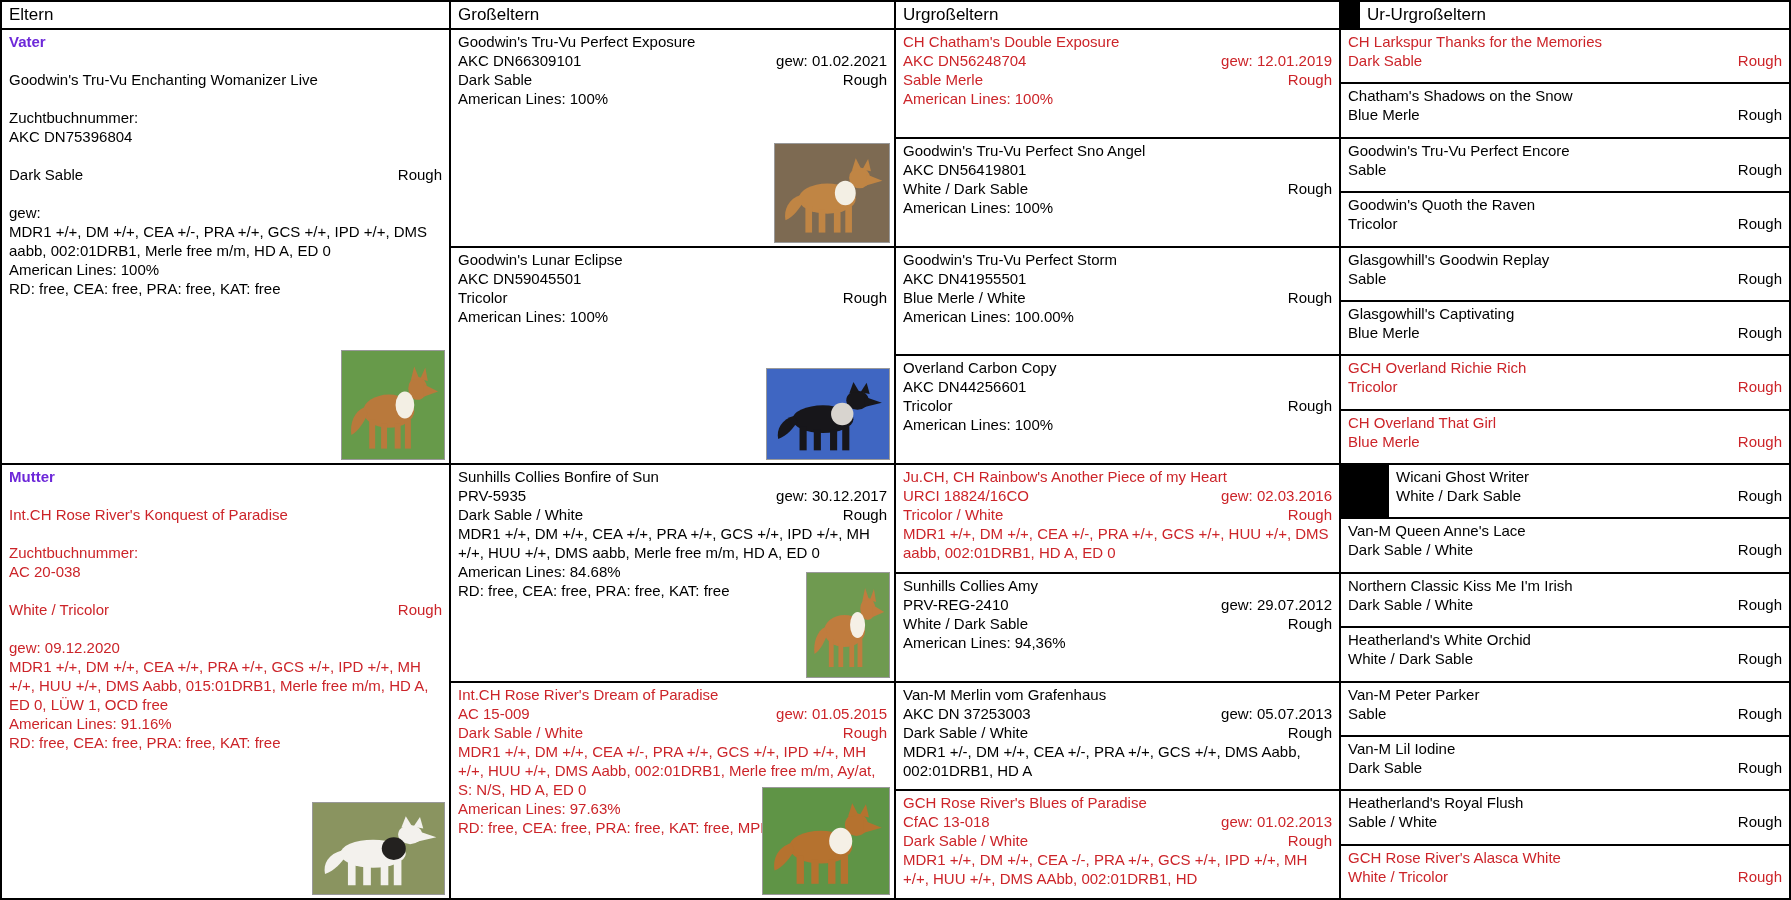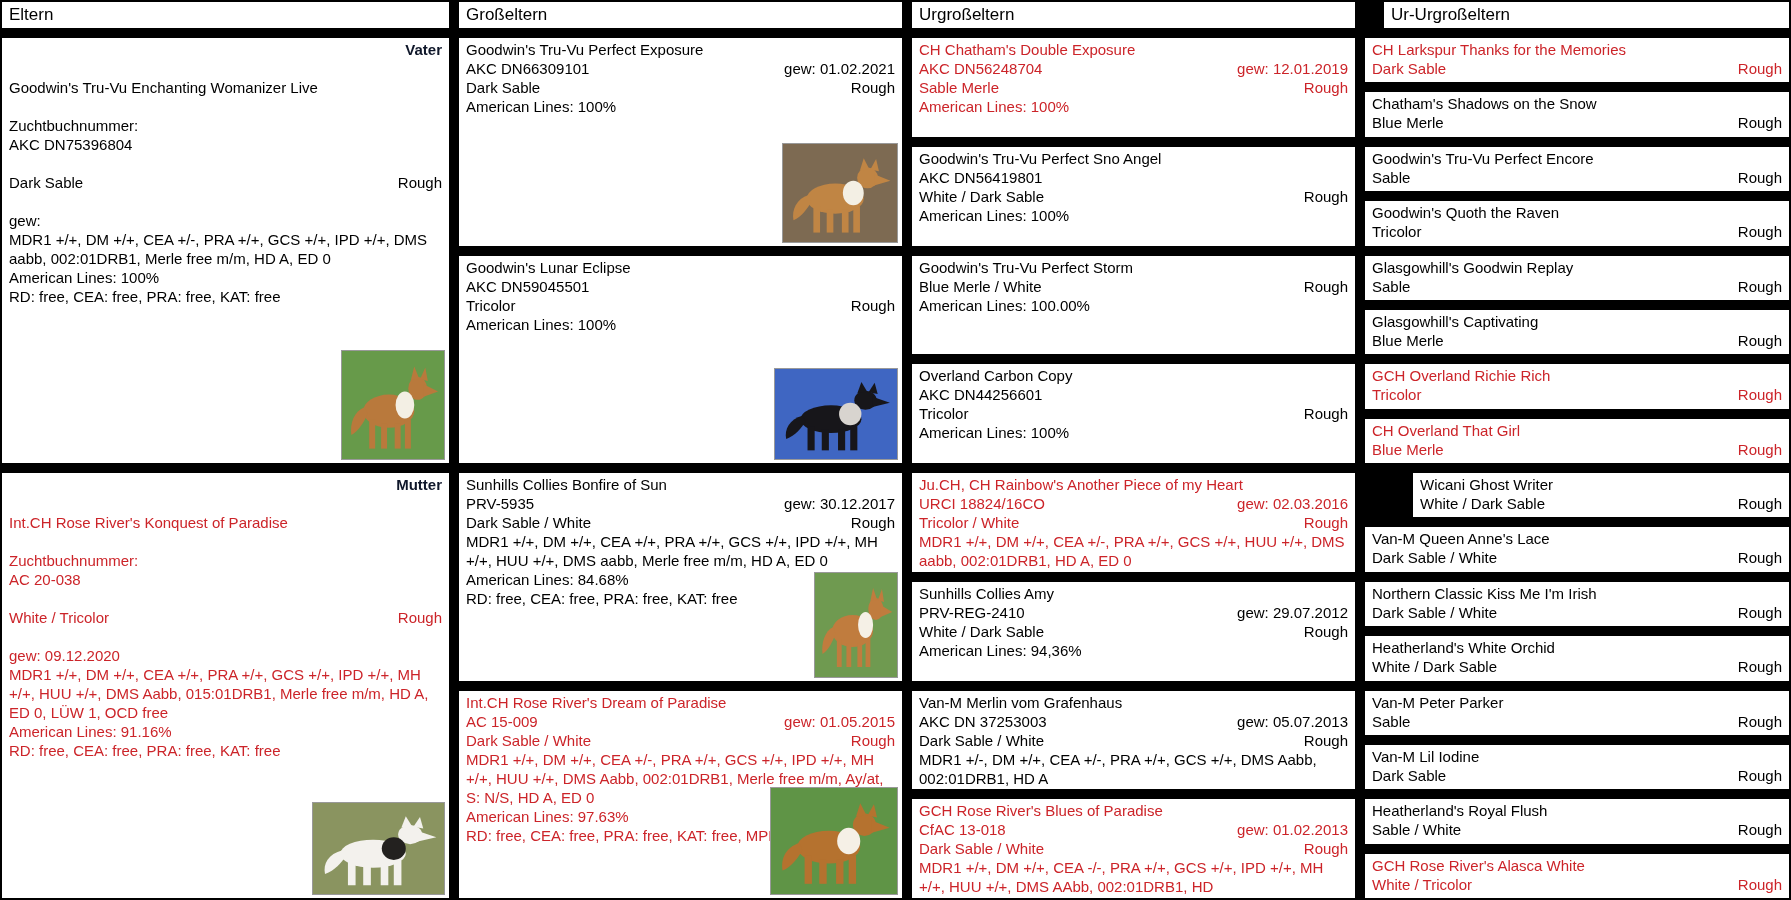--- a/index.html
+++ b/index.html
@@ -4,38 +4,38 @@
 <style>
   html,body{margin:0;padding:0;background:#fff;}
   .grid{
     box-sizing:border-box;
     width:1791px;height:900px;
     border:2px solid #000;
     background:#000;
     display:grid;
     grid-template-columns:447px 443px 443px 1fr;
     grid-template-rows:26px repeat(16,1fr);
-    gap:10px;
+    gap:2px;
     font-family:"Liberation Sans",sans-serif;
     font-size:15px;
     line-height:19px;
     color:#000;
   }
   .cell{background:#fff;padding:2px 7px 2px 7px;position:relative;overflow:hidden;box-sizing:border-box;}
   .header{font-size:17px;line-height:22px;}
   .header:nth-child(1){grid-area:1/1;}
   .header:nth-child(2){grid-area:1/2;}
   .header:nth-child(3){grid-area:1/3;}
   .header:nth-child(4){grid-area:1/4;margin-left:19px;}
   .red{color:var(--red,#cc2429);}
   .line{min-height:19px;}
   .lr{display:flex;justify-content:space-between;align-items:center;}
   .lr .l{white-space:nowrap;}
   .lr .r{white-space:nowrap;}
-  .role{font-weight:bold;color:#0f172a;text-align:right;}
+  .role{font-weight:bold;color:#6d28d9;}
   .parent .name{margin-top:19px;}
   .parent .studbook{margin-top:19px;}
   .parent .coatline{margin-top:19px;}
   .parent .gewline{margin-top:19px;}
   .photo{position:absolute;right:4px;bottom:3px;border:1px solid #999;box-sizing:border-box;}
   .photo svg{display:block;width:100%;height:100%;}
 </style>
 </head>
 <body>
 
@@ -281,20 +281,24 @@
       <span class="r">Rough</span>
     </div>
 
     <div class="line american"><span>American Lines: 100%</span></div>
 
   </div>
     <div class="cell" style="grid-area: 6 / 3 / span 2;">
 
     <div class="line name"><span>Goodwin's Tru-Vu Perfect Storm</span></div>
 
+    <div class="line lr regline">
+      <span class="l">AKC DN41955501</span>
+      <span class="r"></span>
+    </div>
     <div class="line lr coatline">
       <span class="l">Blue Merle / White</span>
       <span class="r">Rough</span>
     </div>
 
     <div class="line american"><span>American Lines: 100.00%</span></div>
 
   </div>
     <div class="cell" style="grid-area: 8 / 3 / span 2;">
 

